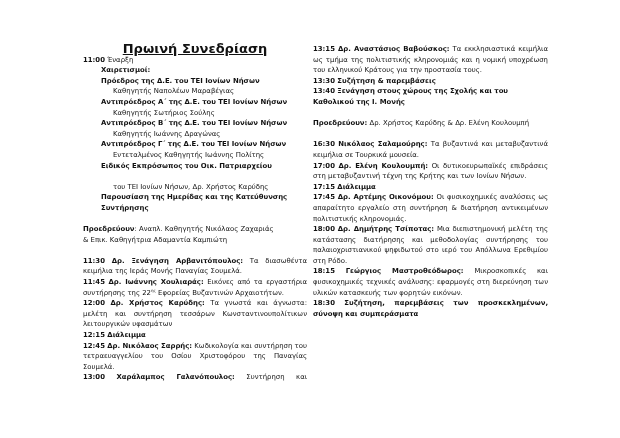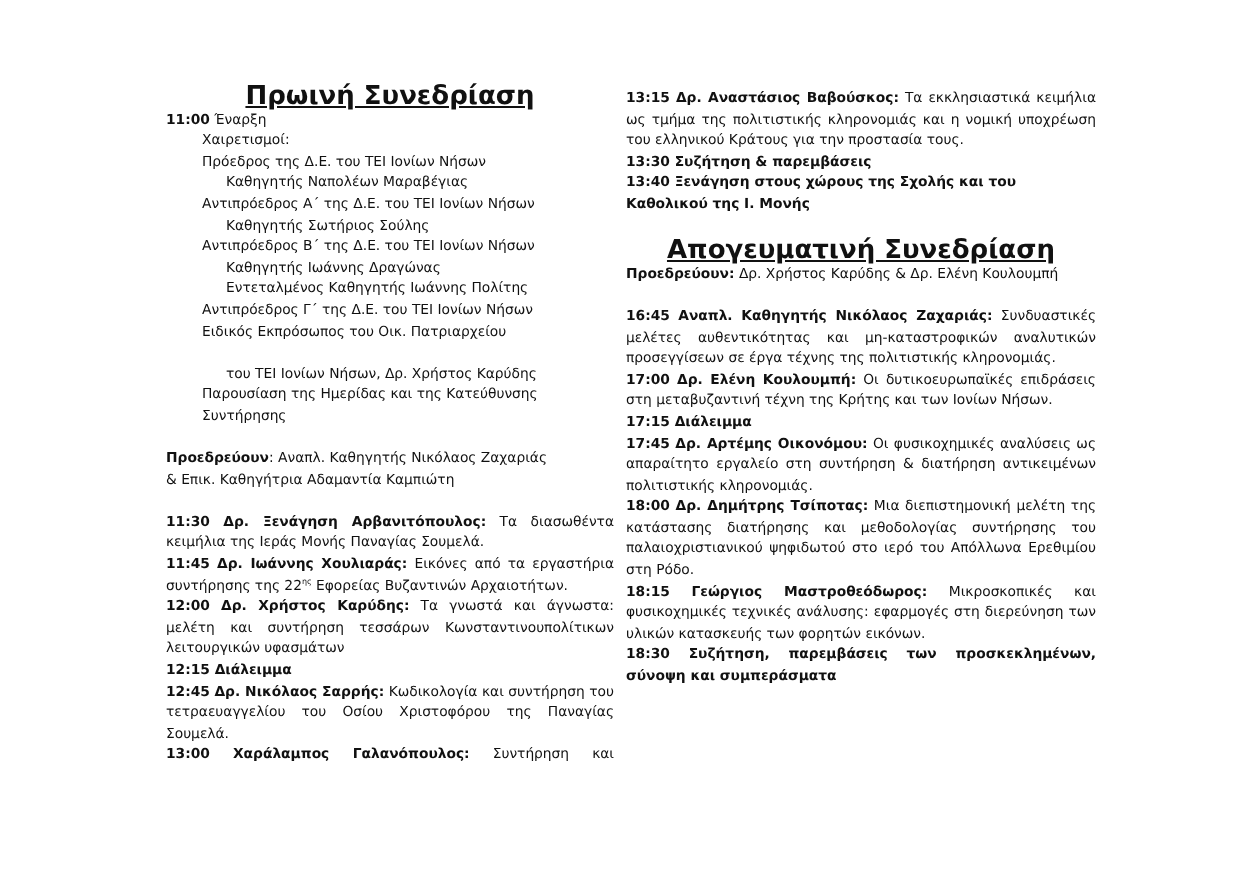--- a/index.html
+++ b/index.html
@@ -4,41 +4,41 @@
 <style>
   html, body { margin:0; padding:0; background:#ffffff; }
   body { width:620px; height:438px; position:relative; overflow:hidden;
          font-family:"DejaVu Sans", sans-serif; color:#111; }
   .col { position:absolute; top:44px; font-size:6.9px; line-height:10.6px; }
   #left { left:83px; width:224px; }
   #right { left:313px; width:235px; }
   .title { text-align:center; font-weight:bold; text-decoration:underline; font-size:13px; margin:0; }
   .p { margin:0; }
   .j { text-align:justify; text-align-last:left; }
-  .ind1 { padding-left:18px; }
+  .ind1 { padding-left:18px;font-weight:bold; }
   .ind2 { padding-left:30px; }
   .b { font-weight:bold; }
   .gap { height:10.6px; }
   sup { font-size:4px; vertical-align:3px; line-height:0; }
 </style>
 </head>
 <body>
 
 <div id="left" class="col">
   <p class="title">Πρωινή Συνεδρίαση</p>
   <p class="p"><span class="b">11:00</span><span> Έναρξη</span></p>
   <p class="p ind1">Χαιρετισμοί:</p>
   <p class="p ind1">Πρόεδρος της Δ.Ε. του ΤΕΙ Ιονίων Νήσων</p>
   <p class="p ind2">Καθηγητής Ναπολέων Μαραβέγιας</p>
   <p class="p ind1">Αντιπρόεδρος Α΄ της Δ.Ε. του ΤΕΙ Ιονίων Νήσων</p>
   <p class="p ind2">Καθηγητής Σωτήριος Σούλης</p>
   <p class="p ind1">Αντιπρόεδρος Β΄ της Δ.Ε. του ΤΕΙ Ιονίων Νήσων</p>
   <p class="p ind2">Καθηγητής Ιωάννης Δραγώνας</p>
+  <p class="p ind1">Αντιπρόεδρος Γ΄ της Δ.Ε. του ΤΕΙ Ιονίων Νήσων</p>
   <p class="p ind2">Εντεταλμένος Καθηγητής Ιωάννης Πολίτης</p>
-  <p class="p ind1">Αντιπρόεδρος Γ΄ της Δ.Ε. του ΤΕΙ Ιονίων Νήσων</p>
   <p class="p ind1">Ειδικός Εκπρόσωπος του Οικ. Πατριαρχείου</p>
   <div class="gap"></div>
   <p class="p ind2">του ΤΕΙ Ιονίων Νήσων, Δρ. Χρήστος Καρύδης</p>
   <p class="p ind1">Παρουσίαση της Ημερίδας και της Κατεύθυνσης Συντήρησης</p>
   <div class="gap"></div>
   <p class="p"><span class="b">Προεδρεύουν</span><span>: Αναπλ. Καθηγητής Νικόλαος Ζαχαριάς</span></p>
   <p class="p">&amp; Επικ. Καθηγήτρια Αδαμαντία Καμπιώτη</p>
   <div class="gap"></div>
   <p class="p j"><span class="b">11:30</span> <span class="b">Δρ. Ξενάγηση Αρβανιτόπουλος:</span><span> Τα διασωθέντα κειμήλια της Ιεράς Μονής Παναγίας Σουμελά.</span></p>
   <p class="p j"><span class="b">11:45</span> <span class="b">Δρ. Ιωάννης Χουλιαράς:</span><span> Εικόνες από τα εργαστήρια συντήρησης της 22</span><sup>ης</sup><span> Εφορείας Βυζαντινών Αρχαιοτήτων.</span></p>
@@ -46,23 +46,22 @@
   <p class="p b"><span>12:15</span> <span>Διάλειμμα</span></p>
   <p class="p j"><span class="b">12:45</span> <span class="b">Δρ. Νικόλαος Σαρρής:</span><span> Κωδικολογία και συντήρηση του τετραευαγγελίου του Οσίου Χριστοφόρου της Παναγίας Σουμελά.</span></p>
   <p class="p" style="text-align:justify;text-align-last:justify;"><span class="b">13:00</span> <span class="b">Χαράλαμπος Γαλανόπουλος:</span><span> Συντήρηση και</span></p>
 </div>
 
 <div id="right" class="col">
   <p class="p j"><span class="b">13:15</span> <span class="b">Δρ. Αναστάσιος Βαβούσκος:</span><span> Τα εκκλησιαστικά κειμήλια ως τμήμα της πολιτιστικής κληρονομιάς και η νομική υποχρέωση του ελληνικού Κράτους για την προστασία τους.</span></p>
   <p class="p b"><span>13:30</span> <span>Συζήτηση &amp; παρεμβάσεις</span></p>
   <p class="p b"><span>13:40</span> <span>Ξενάγηση στους χώρους της Σχολής και του Καθολικού της Ι. Μονής</span></p>
   <div class="gap"></div>
-  <p class="title" style="margin-top:3px;">Απογευματινή Συνεδρίαση</p>
   <p class="p"><span class="b">Προεδρεύουν:</span><span> Δρ. Χρήστος Καρύδης &amp; Δρ. Ελένη Κουλουμπή</span></p>
   <div class="gap"></div>
-  <p class="p j"><span class="b">16:45</span> <span class="b">Αναπλ. Καθηγητής Νικόλαος Ζαχαριάς:</span><span> Συνδυαστικές μελέτες αυθεντικότητας και μη-καταστροφικών αναλυτικών προσεγγίσεων σε έργα τέχνης της πολιτιστικής κληρονομιάς.</span></p>
+  <p class="p j"><span class="b">16:30</span> <span class="b">Νικόλαος Σαλαμούρης:</span><span> Τα βυζαντινά και μεταβυζαντινά κειμήλια σε Τουρκικά μουσεία.</span></p>
   <p class="p j"><span class="b">17:00</span> <span class="b">Δρ. Ελένη Κουλουμπή:</span><span> Οι δυτικοευρωπαϊκές επιδράσεις στη μεταβυζαντινή τέχνη της Κρήτης και των Ιονίων Νήσων.</span></p>
   <p class="p b"><span>17:15</span> <span>Διάλειμμα</span></p>
   <p class="p j"><span class="b">17:45</span> <span class="b">Δρ. Αρτέμης Οικονόμου:</span><span> Οι φυσικοχημικές αναλύσεις ως απαραίτητο εργαλείο στη συντήρηση &amp; διατήρηση αντικειμένων πολιτιστικής κληρονομιάς.</span></p>
   <p class="p j"><span class="b">18:00</span> <span class="b">Δρ. Δημήτρης Τσίποτας:</span><span> Μια διεπιστημονική μελέτη της κατάστασης διατήρησης και μεθοδολογίας συντήρησης του παλαιοχριστιανικού ψηφιδωτού στο ιερό του Απόλλωνα Ερεθιμίου στη Ρόδο.</span></p>
   <p class="p j"><span class="b">18:15</span> <span class="b">Γεώργιος Μαστροθεόδωρος:</span><span> Μικροσκοπικές και φυσικοχημικές τεχνικές ανάλυσης: εφαρμογές στη διερεύνηση των υλικών κατασκευής των φορητών εικόνων.</span></p>
   <p class="p b j"><span>18:30</span> <span>Συζήτηση, παρεμβάσεις των προσκεκλημένων, σύνοψη και συμπεράσματα</span></p>
 </div>
 
 </body></html>

